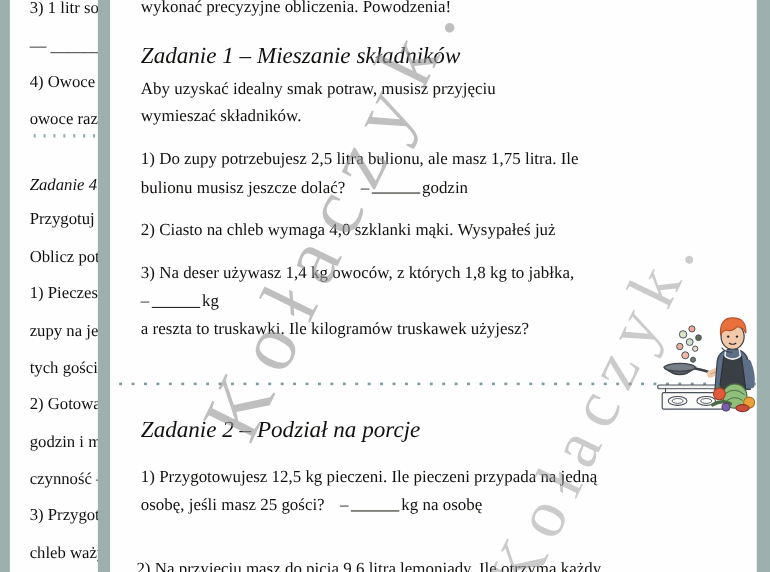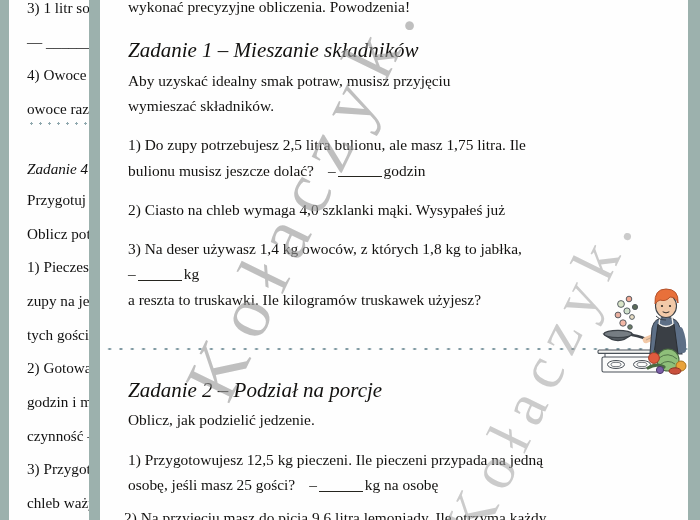--- a/index.html
+++ b/index.html
@@ -158,21 +158,20 @@
           <span>–</span><span class="blank"></span><span>kg</span>
         </p>
         <p>
           <span>a reszta to truskawki. Ile kilogramów truskawek użyjesz?</span>
         </p>
       </div>
 
       <div style="height:48px"></div>
 
       <p class="task-title">Zadanie 2 – Podział na porcje</p>
-      <p class="blk">Oblicz, jak podzielić jedzenie.</p>
 
       <div class="blk">
         <p>
           <span>1)</span>
           <span>Przygotowujesz 12,5 kg pieczeni. Ile pieczeni przypada na jedną</span>
         </p>
         <p>
           <span>osobę, jeśli masz 25 gości?</span><span class="gap"></span><span>–</span><span class="blank"></span><span>kg na osobę</span>
         </p>
       </div>

